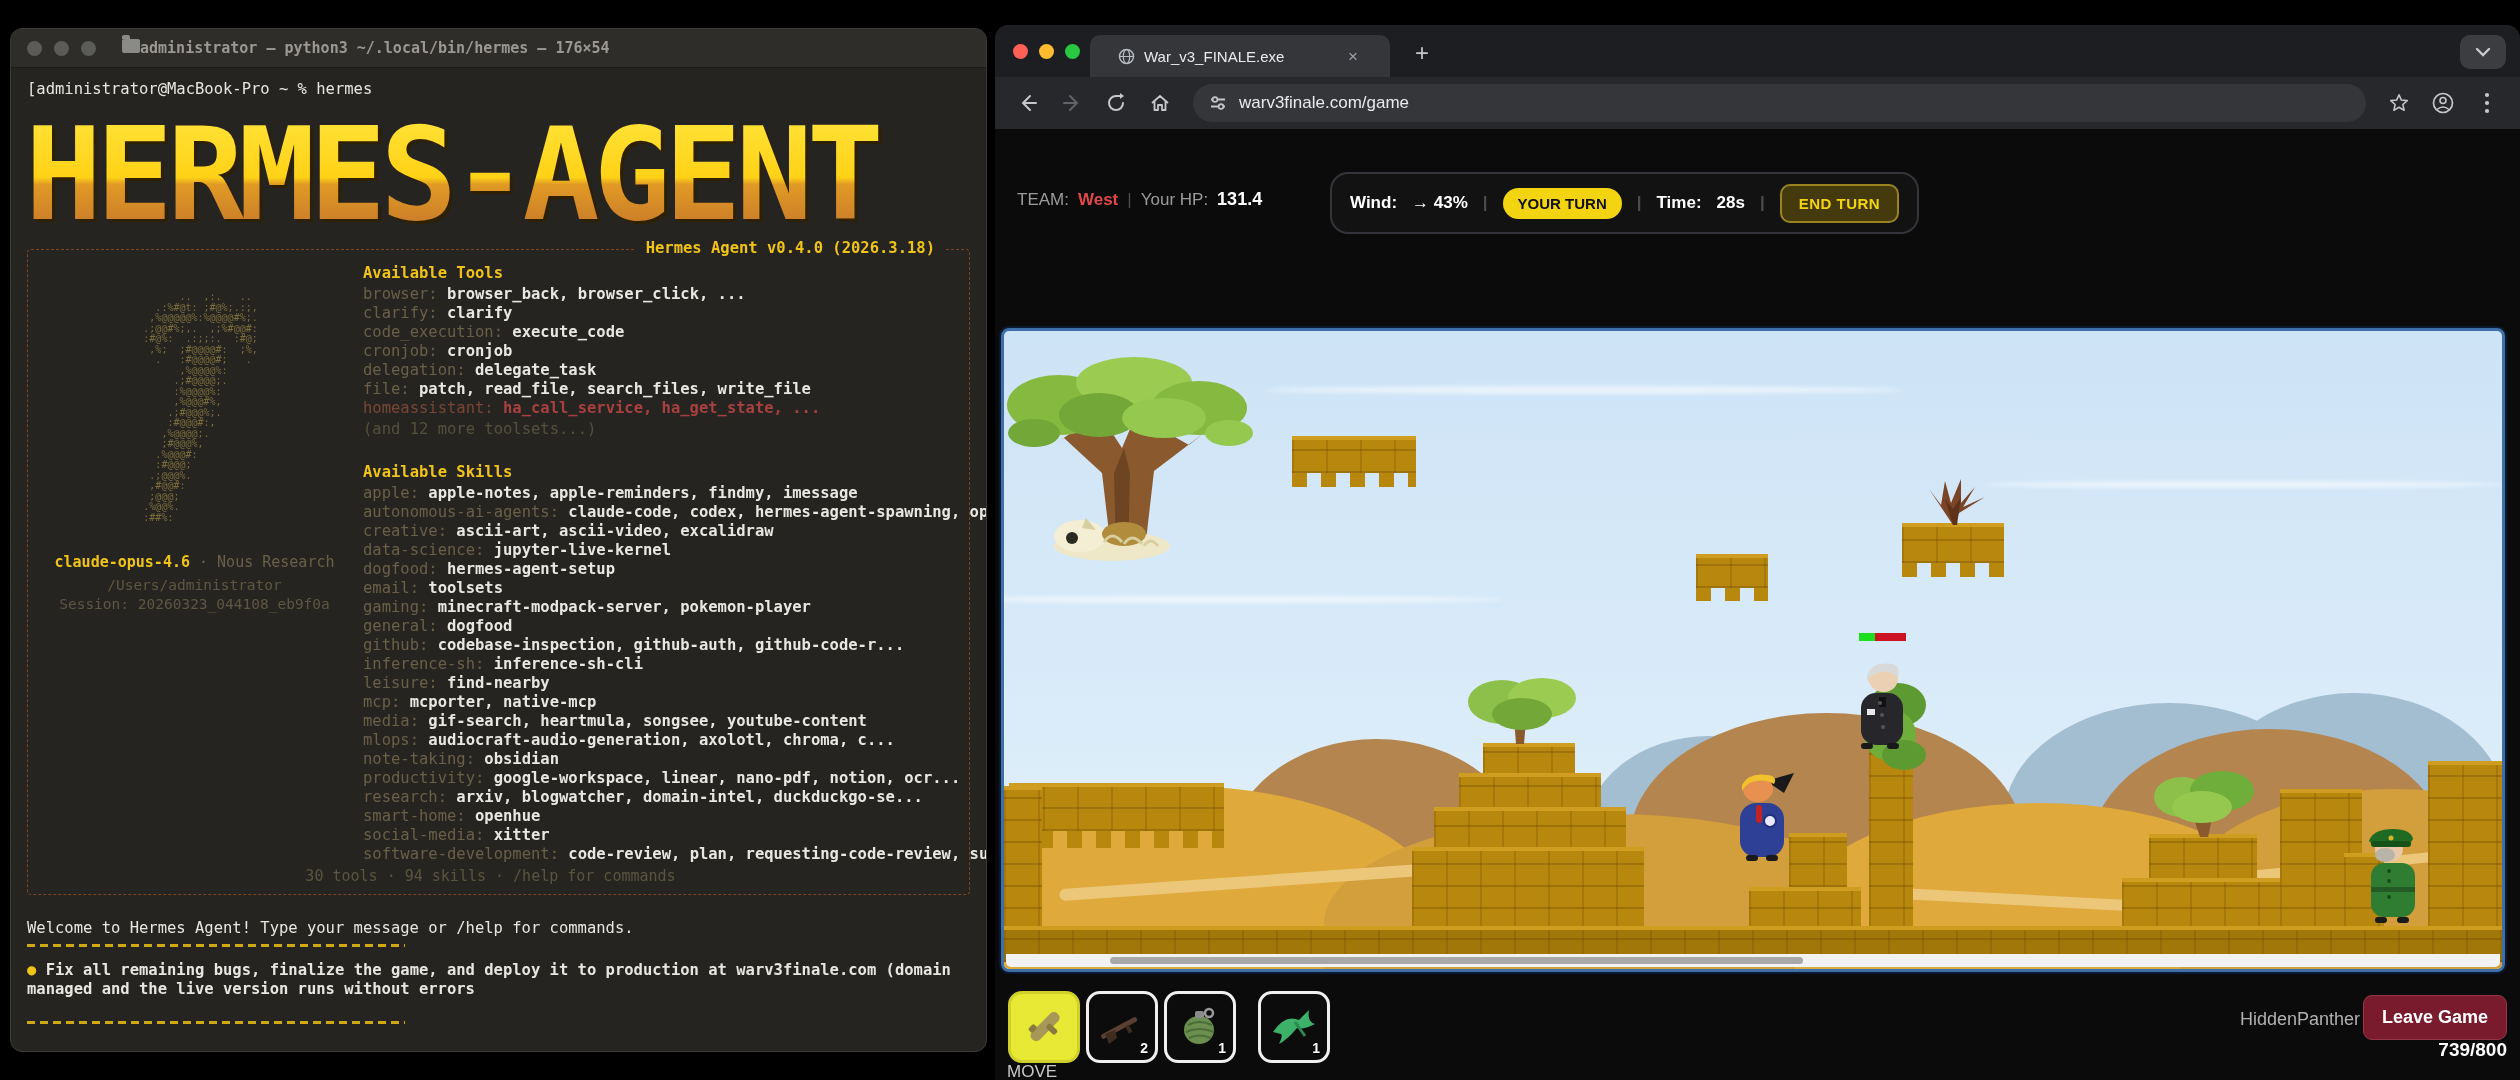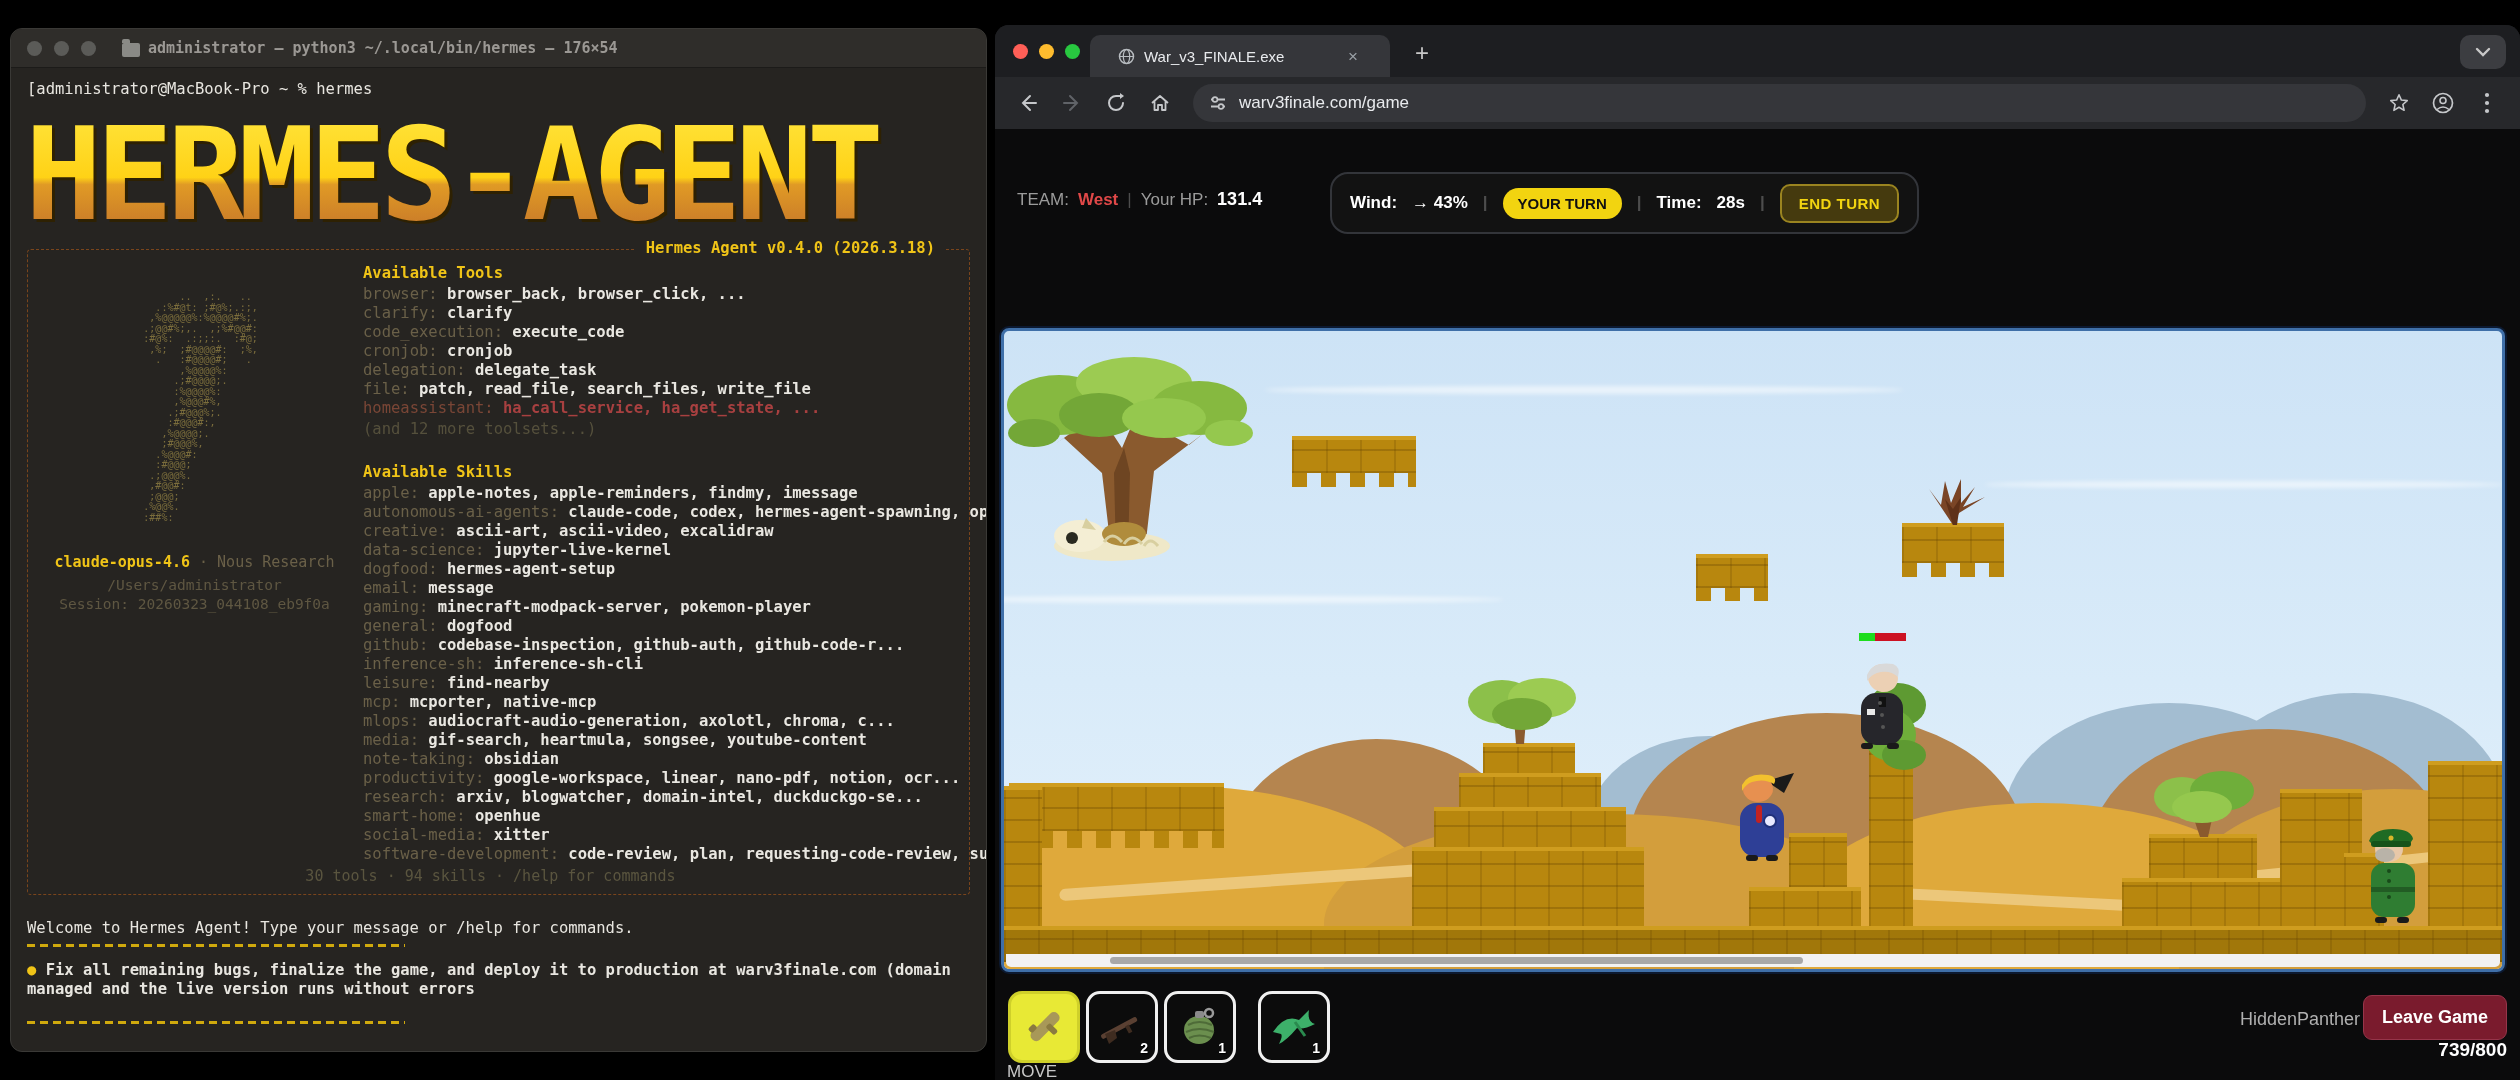--- a/index.html
+++ b/index.html
@@ -6,21 +6,21 @@
   .stage{position:relative;width:2520px;height:1080px;background:#000;overflow:hidden;
          font-family:"Liberation Sans",sans-serif;}
 
   
   .terminal{position:absolute;left:10px;top:28px;width:975px;height:1022px;
     background:#262421;border:1px solid #3a3936;border-radius:12px;overflow:hidden;
     font-family:"DejaVu Sans Mono",monospace;}
   .t-titlebar{position:relative;height:38px;background:#2f2d2a;border-bottom:1px solid #1c1b19;
     display:flex;align-items:center;padding:0 16px;}
   .tl{width:15px;height:15px;border-radius:50%;background:#5b5b58;margin-right:12px;}
-  .t-title{color:#9b9894;font-size:15px;font-weight:bold;margin-left:14px;display:flex;align-items:flex-end;gap:8px;}
+  .t-title{color:#9b9894;font-size:15px;font-weight:bold;margin-left:14px;display:flex;align-items:flex-start;}
   .folder{width:18px;height:14px;background:#8a8a86;border-radius:2px;position:relative;display:inline-block;}
   .folder:before{content:"";position:absolute;top:-4px;left:0;width:8px;height:4px;background:#8a8a86;border-radius:2px 2px 0 0;}
   .t-body{padding:12px 16px;color:#e8e6e0;font-size:15.5px;line-height:19px;}
   .t-prompt{margin-bottom:16px;}
   .t-banner{font-weight:bold;font-size:128px;line-height:120px;letter-spacing:-6px;
     background:linear-gradient(180deg,#ffe339 0%,#ffd216 52%,#e09a25 58%,#c5752a 100%);
     -webkit-background-clip:text;background-clip:text;color:transparent;
     filter:drop-shadow(3px 3px 0 #2e2102);white-space:nowrap;margin:4px 0 14px -2px;
     font-family:"DejaVu Sans Mono",monospace;}
   .t-box{position:relative;border:1px dashed #7a451c;border-radius:4px;padding:14px 14px 30px 14px;
@@ -181,29 +181,29 @@
               <div class="trow red"><span class="cat">homeassistant: </span><span class="val">ha_call_service, ha_get_state, ...</span></div>
             </div>
           <div class="more dim">(and 12 more toolsets...)</div>
           <div class="sec-head skills">Available Skills</div>
           <div id="skills-list">
               <div class="trow"><span class="cat">apple: </span><span class="val">apple-notes, apple-reminders, findmy, imessage</span></div>
               <div class="trow"><span class="cat">autonomous-ai-agents: </span><span class="val">claude-code, codex, hermes-agent-spawning, open...</span></div>
               <div class="trow"><span class="cat">creative: </span><span class="val">ascii-art, ascii-video, excalidraw</span></div>
               <div class="trow"><span class="cat">data-science: </span><span class="val">jupyter-live-kernel</span></div>
               <div class="trow"><span class="cat">dogfood: </span><span class="val">hermes-agent-setup</span></div>
-              <div class="trow"><span class="cat">email: </span><span class="val">message</span></div>
+              <div class="trow"><span class="cat">email: </span><span class="val">toolsets</span></div>
               <div class="trow"><span class="cat">gaming: </span><span class="val">minecraft-modpack-server, pokemon-player</span></div>
               <div class="trow"><span class="cat">general: </span><span class="val">dogfood</span></div>
               <div class="trow"><span class="cat">github: </span><span class="val">codebase-inspection, github-auth, github-code-r...</span></div>
               <div class="trow"><span class="cat">inference-sh: </span><span class="val">inference-sh-cli</span></div>
               <div class="trow"><span class="cat">leisure: </span><span class="val">find-nearby</span></div>
               <div class="trow"><span class="cat">mcp: </span><span class="val">mcporter, native-mcp</span></div>
+              <div class="trow"><span class="cat">media: </span><span class="val">gif-search, heartmula, songsee, youtube-content</span></div>
               <div class="trow"><span class="cat">mlops: </span><span class="val">audiocraft-audio-generation, axolotl, chroma, c...</span></div>
-              <div class="trow"><span class="cat">media: </span><span class="val">gif-search, heartmula, songsee, youtube-content</span></div>
               <div class="trow"><span class="cat">note-taking: </span><span class="val">obsidian</span></div>
               <div class="trow"><span class="cat">productivity: </span><span class="val">google-workspace, linear, nano-pdf, notion, ocr...</span></div>
               <div class="trow"><span class="cat">research: </span><span class="val">arxiv, blogwatcher, domain-intel, duckduckgo-se...</span></div>
               <div class="trow"><span class="cat">smart-home: </span><span class="val">openhue</span></div>
               <div class="trow"><span class="cat">social-media: </span><span class="val">xitter</span></div>
               <div class="trow"><span class="cat">software-development: </span><span class="val">code-review, plan, requesting-code-review, suba...</span></div>
             </div>
         </div>
         <div class="t-footer">30 tools · 94 skills · /help for commands</div>
       </div>

